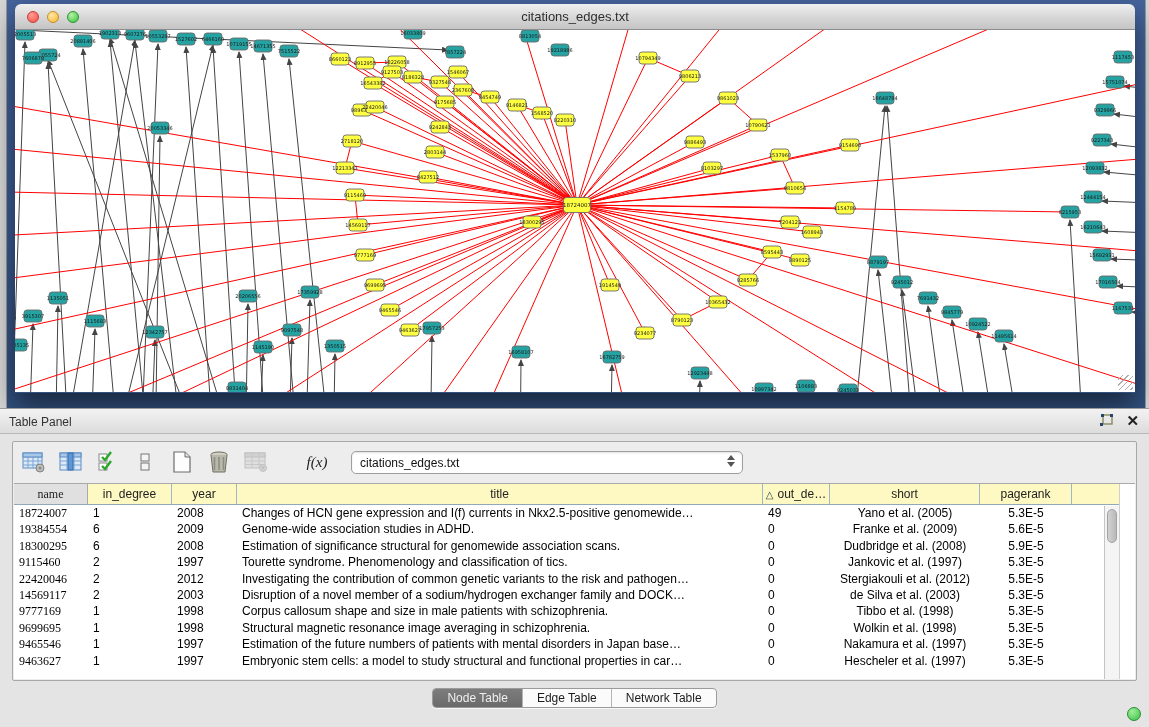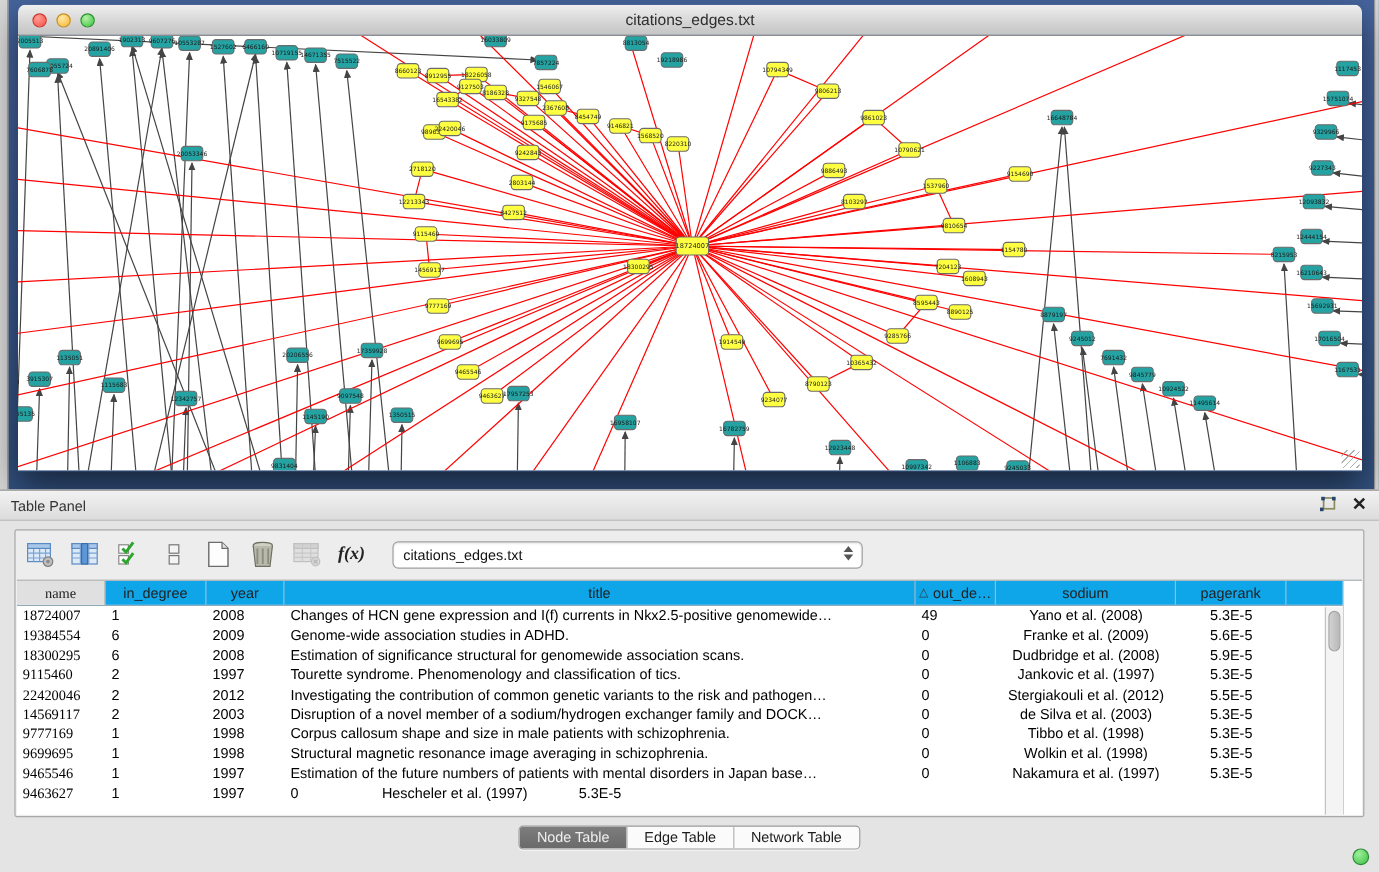--- a/index.html
+++ b/index.html
@@ -37,34 +37,34 @@
     border-top:1px solid #9b9b9b; border-bottom:1px solid #b9b9b9; position:relative;padding-left:36px; }
   .panel-header .ph-title { position:absolute; left:9px; top:6px; font-size:12px; color:#333; }
   .ph-btns { position:absolute; right:10px; top:4px; display:flex; gap:12px; align-items:center; }
   .float-icon svg { display:block; }
   .close-icon { font-size:15px; font-weight:bold; color:#222; line-height:16px; cursor:default; }
 
   .panel-body { position:absolute; left:12px; top:33px; width:1125px; height:240px;
     background:#ededed; border:1px solid #a8a8a8; border-radius:2px; }
   .toolbar { height:40px; display:flex; align-items:center; padding-left:8px; gap:11px; }
   .tb-btn { width:26px; height:26px; display:flex; align-items:center; justify-content:center; }
-  .fx { font-family:"Liberation Serif", serif; font-style:italic; font-weight:bold;
-    font-size:15px; color:#222; }
+  .fx { font-family:"Liberation Serif", serif; font-style:italic; font-weight:normal;
+    font-size:15px; color:#222;margin-left:24px; }
   .combo { margin-left:10px; width:392px; height:23px; background:#fff;
     border:1px solid #9f9f9f; border-radius:5px; position:relative;
     box-shadow:inset 0 1px 2px rgba(0,0,0,.12); }
   .combo .combo-text { position:absolute; left:8px; top:4px; font-size:12px; color:#111; }
   .combo .combo-arrows { position:absolute; right:7px; top:3px; display:flex; flex-direction:column; gap:2px; }
   .combo .tri-up { width:0;height:0;border-left:4px solid transparent;border-right:4px solid transparent;border-bottom:5px solid #555;}
   .combo .tri-dn { width:0;height:0;border-left:4px solid transparent;border-right:4px solid transparent;border-top:5px solid #555;}
 
   .grid { position:absolute; left:1px; right:1px; top:41px; bottom:1px; background:#fff;
     border-top:1px solid #aaa; overflow:hidden; }
   .hdr-row { display:flex; height:21px; border-bottom:1px solid #8fa9b6; }
-  .hcell { background:#0ea5e9; border-right:1px solid #9cb8c6; font-size:12px; color:#222;
+  .hcell { background:#fef9c3; border-right:1px solid #9cb8c6; font-size:12px; color:#222;
     display:flex; align-items:center; justify-content:center; white-space:nowrap; overflow:hidden; }
   .hcell.name-col { background:#e0e0e0; border-right:1px solid #aaa; }
   .hcell .sort-glyph { font-size:10px; margin-right:4px; color:#23454f; }
   .row { display:flex; height:16.4px; background:#fff; }
   .cell { font-size:12px; color:#000; padding:1px 0 0 5px; white-space:nowrap; overflow:hidden; }
   .cell.ctr { text-align:center; padding-left:0; }
   .c0{width:74px;font-family:Liberation Serif, serif;} .c1{width:84px;} .c2{width:65px;} .c3{width:526px;}
   .c4{width:67px;} .c5{width:150px;} .c6{width:92px;} .cf{flex:1;}
   .vscroll { position:absolute; right:16px; top:22px; bottom:0; width:15px;
     background:#f4f4f4; border-left:1px solid #c4c4c4; }
@@ -756,35 +756,35 @@
             <span>year</span>
           </div>
           <div class="hcell c3">
             <span>title</span>
           </div>
           <div class="hcell c4">
             <span class="sort-glyph">△</span>
             <span>out_de…</span>
           </div>
           <div class="hcell c5">
-            <span>sodium</span>
+            <span>short</span>
           </div>
           <div class="hcell c6">
             <span>pagerank</span>
           </div>
           <div class="hcell cf"></div>
         </div>
       <div id="rows">
           <div class="row">
             <div class="cell c0">18724007</div>
             <div class="cell c1">1</div>
             <div class="cell c2">2008</div>
             <div class="cell c3">Changes of HCN gene expression and I(f) currents in Nkx2.5-positive genomewide…</div>
             <div class="cell c4">49</div>
-            <div class="cell c5 ctr">Yano et al. (2008)</div>
+            <div class="cell c5 ctr">Yano et al. (2005)</div>
             <div class="cell c6 ctr">5.3E-5</div>
           </div>
           <div class="row">
             <div class="cell c0">19384554</div>
             <div class="cell c1">6</div>
             <div class="cell c2">2009</div>
             <div class="cell c3">Genome-wide association studies in ADHD.</div>
             <div class="cell c4">0</div>
             <div class="cell c5 ctr">Franke et al. (2009)</div>
             <div class="cell c6 ctr">5.6E-5</div>
@@ -849,20 +849,21 @@
             <div class="cell c2">1997</div>
             <div class="cell c3">Estimation of the future numbers of patients with mental disorders in Japan base…</div>
             <div class="cell c4">0</div>
             <div class="cell c5 ctr">Nakamura et al. (1997)</div>
             <div class="cell c6 ctr">5.3E-5</div>
           </div>
           <div class="row">
             <div class="cell c0">9463627</div>
             <div class="cell c1">1</div>
             <div class="cell c2">1997</div>
+            <div class="cell c3">Embryonic stem cells: a model to study structural and functional properties in car…</div>
             <div class="cell c4">0</div>
             <div class="cell c5 ctr">Hescheler et al. (1997)</div>
             <div class="cell c6 ctr">5.3E-5</div>
           </div>
         </div>
       <div class="grid-right-line"></div>
       <div class="vscroll">
         <div class="vthumb"></div>
       </div>
     </div>

